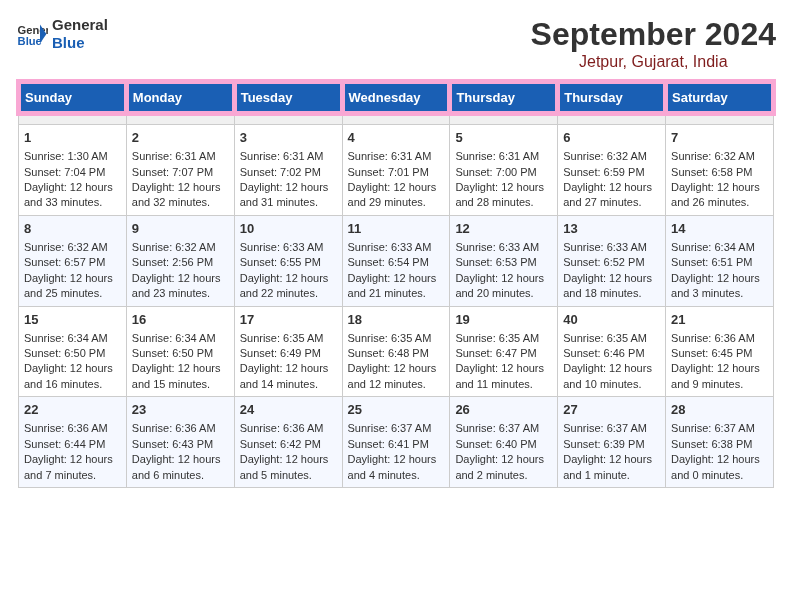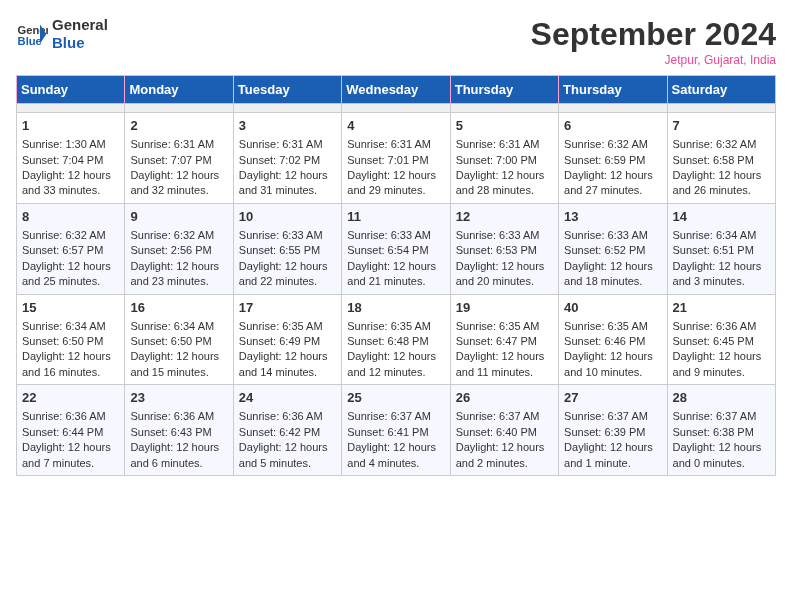--- a/index.html
+++ b/index.html
@@ -19,46 +19,46 @@
     .logo {
       display: flex;
       align-items: center;
       gap: 4px;
     }
     .logo-icon {
       width: 32px;
       height: 32px;
     }
     .title-block {
-      text-align: right;
+      text-align: center;
     }
     .month-title {
       font-size: 32px;
       font-weight: bold;
       color: #333;
     }
     .location {
-      font-size: 12px;
-      color: #ec4899;
+      font-size: 16px;
+      color: #7f1d1d;
     }
     table {
       width: 100%;
       border-collapse: collapse;
       font-size: 11px;
     }
     thead tr {
       background: #1a5fb4;
       color: #fff;
     }
     thead th {
       padding: 6px 4px;
       text-align: left;
       font-size: 13px;
       font-weight: bold;
-      border: 1px solid #f9a8d4;
+      border: 5px solid #f9a8d4;
     }
     tbody td {
       border: 1px solid #ccc;
       vertical-align: top;
       padding: 4px 5px;
       width: 14.28%;
       min-height: 70px;
       color: #333;
       line-height: 1.4;
     }

